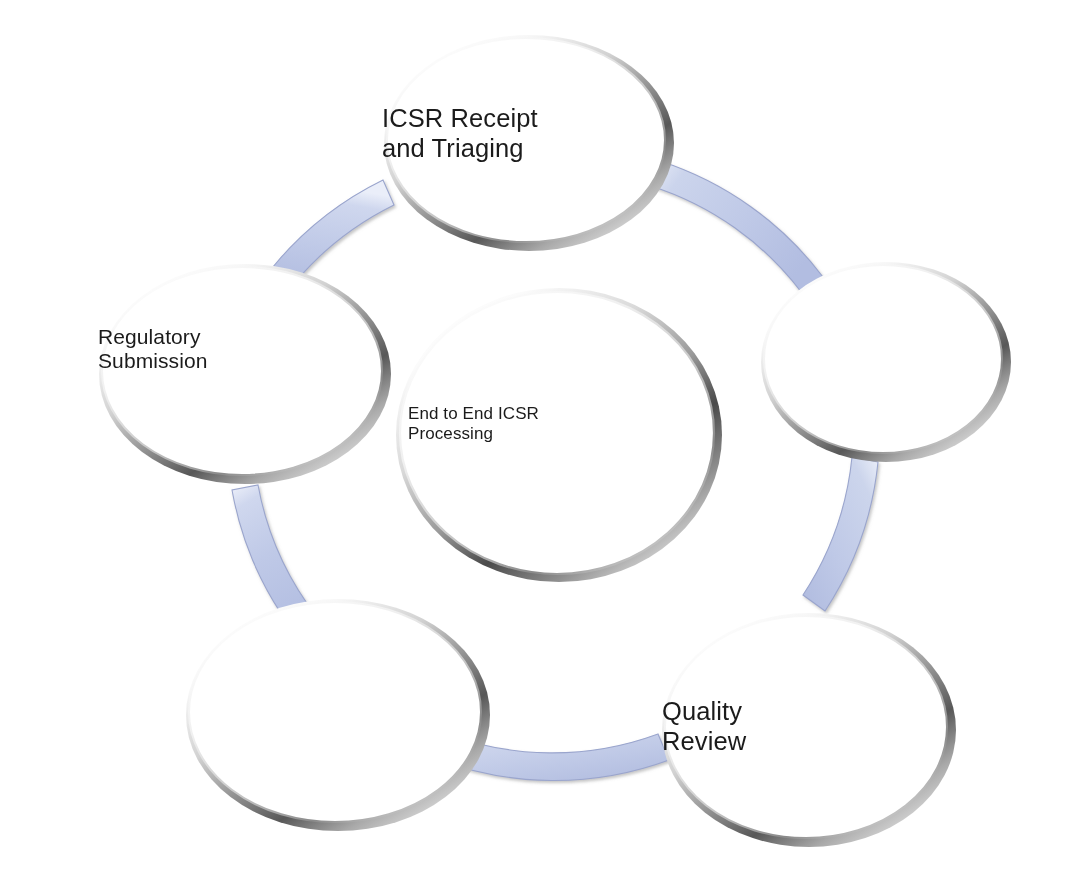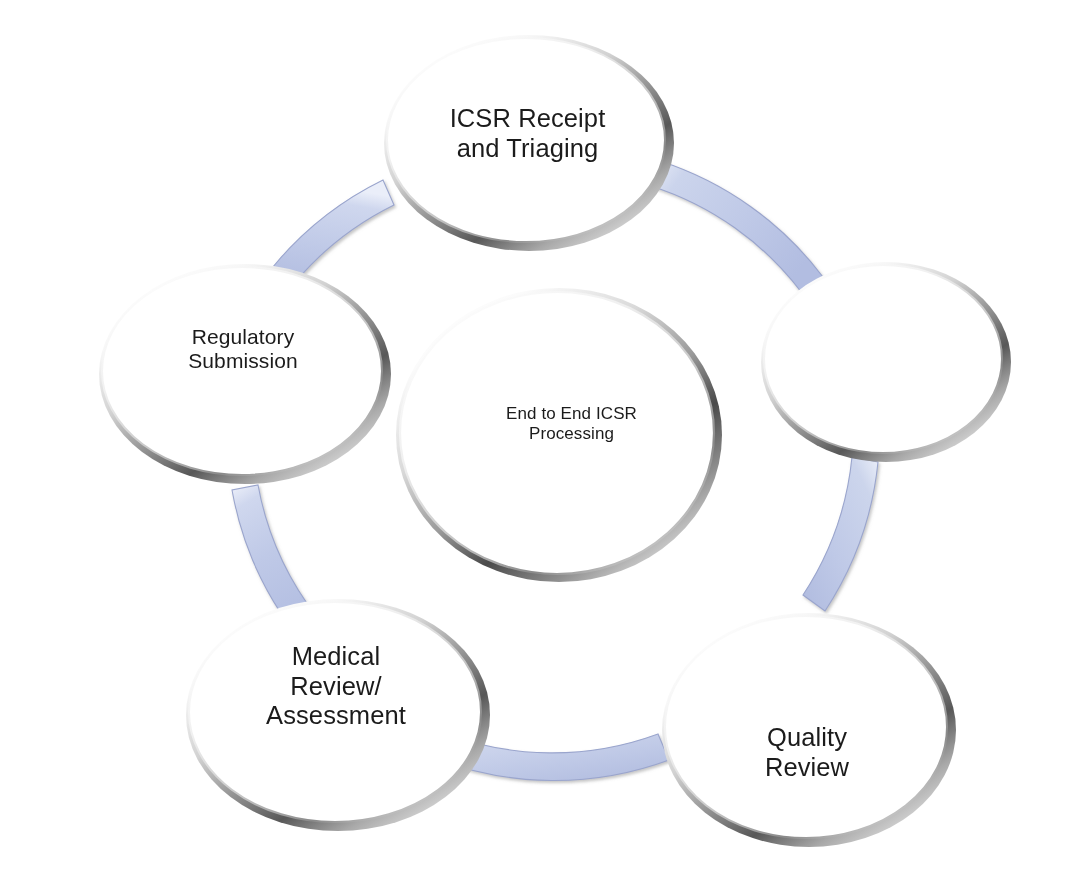--- a/index.html
+++ b/index.html
@@ -23,33 +23,32 @@
   #cycle-svg {
     position: absolute;
     left: 0;
     top: 0;
     width: 1084px;
     height: 893px;
     display: block;
   }
   .node-label {
     position: absolute;
-    text-align: center;
     color: #1b1b1b;
     font-family: "Liberation Sans", sans-serif;
     font-weight: 400;
     letter-spacing: 0.1px;
     line-height: 1.16;
     white-space: pre-line;
     pointer-events: none;
   }
   #label-center   { left: 408px; top: 404px; width: 327px; font-size: 17px; }
   #label-top      { left: 382px; top: 104px; width: 291px; font-size: 25.5px; }
   #label-right    { left: 760px; top: 337px; width: 250px; font-size: 25.5px; }
-  #label-bottomright { left: 662px; top: 723px; width: 290px; font-size: 25.5px; }
+  #label-bottomright { left: 662px; top: 697px; width: 290px; font-size: 25.5px; }
   #label-bottomleft  { left: 186px; top: 642px; width: 300px; font-size: 25.5px; }
   #label-left     { left: 98px; top: 325px; width: 290px; font-size: 21px; }
 </style>
 </head>
 <body>
 
 <div id="diagram-root">
 
   <svg id="cycle-svg" viewBox="0 0 1084 893" xmlns="http://www.w3.org/2000/svg">
     <defs>
@@ -203,20 +202,17 @@
   <div class="node-label" id="label-center">End to End ICSR
 Processing</div>
 
   <div class="node-label" id="label-top">ICSR Receipt
 and Triaging</div>
 
 
   <div class="node-label" id="label-bottomright">Quality
 Review</div>
 
-  <div class="node-label" id="label-bottomleft">Medical
-Review/
-Assessment</div>
 
   <div class="node-label" id="label-left">Regulatory
 Submission</div>
 
 </div>
 
 </body></html>

